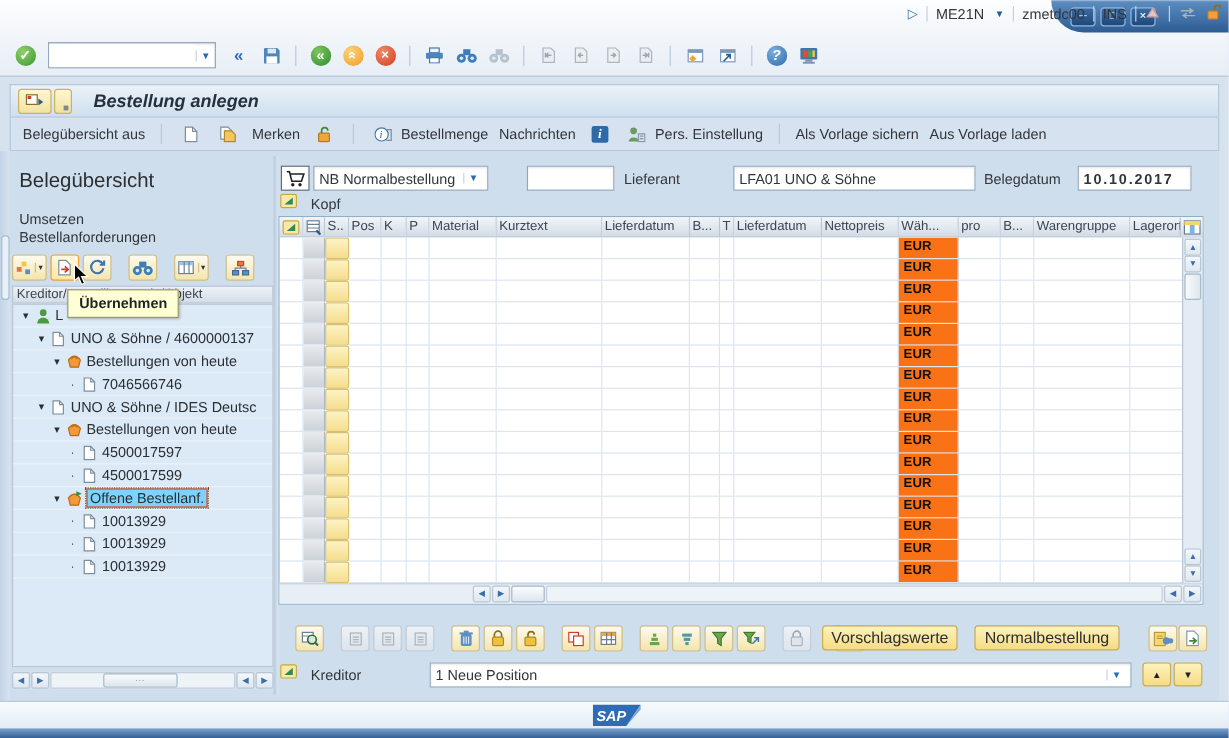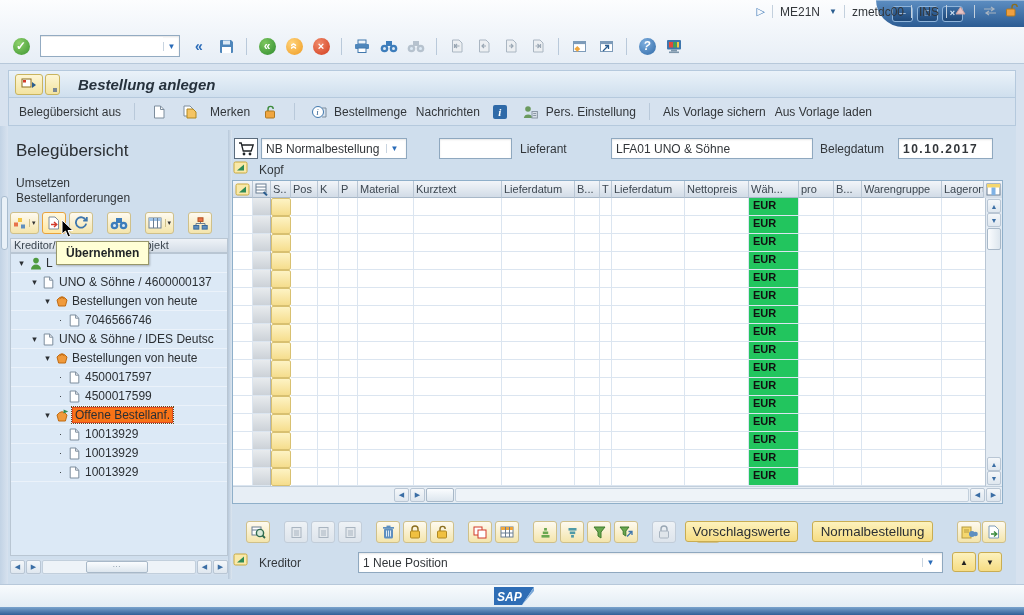--- a/index.html
+++ b/index.html
@@ -66,21 +66,21 @@
   .gap8{width:8px;}.gap14{width:14px;}
   #sb-treehead{position:absolute;left:10px;top:238px;width:218px;height:15px;box-sizing:border-box;
     background:linear-gradient(#eef2f7,#d4dde7);border:1px solid #b9c6d3;font-size:11px;color:#3c4650;
     padding:0 3px;overflow:hidden;white-space:nowrap;line-height:13px;}
   #sb-tree{position:absolute;left:10px;top:253px;width:218px;height:303px;background:#dce9f6;border:1px solid #b9c6d3;
     box-sizing:border-box;overflow:hidden;}
   .trow{height:18px;display:flex;align-items:center;border-bottom:1px solid #ebf2fa;white-space:nowrap;overflow:hidden;}
   .texp{width:13px;font-size:9px;color:#2b2f33;text-align:center;flex:0 0 auto;}
   .tico{width:15px;display:inline-flex;justify-content:center;flex:0 0 auto;margin-right:3px;}
   .tlabel{color:#2b2f33;}
-  .tlabel.sel{background:#f97316;border:1px solid #e04a22;outline:1px dotted #6b4a10;padding:0 2px;}
+  .tlabel.sel{background:#7dd3fc;border:1px solid #e04a22;outline:1px dotted #6b4a10;padding:0 2px;}
   #sb-hscroll{position:absolute;left:10px;top:559px;width:218px;height:16px;display:flex;align-items:center;gap:1px;background:#d3e0ee;}
   .sarr{width:15px;height:14px;display:inline-flex;align-items:center;justify-content:center;font-size:7px;color:#3b6ea5;
     background:linear-gradient(#f4f7fa,#dfe7ef);border:1px solid #b9c6d4;border-radius:2px;box-sizing:border-box;flex:0 0 auto;}
   .strack{flex:1;height:12px;background:#eef3f8;border:1px solid #c2cfdc;border-radius:2px;position:relative;}
   .sthumb{position:absolute;left:28%;top:0;width:60px;height:10px;background:linear-gradient(#fafcfe,#dde6ee);
     border:1px solid #a8b8c8;border-radius:2px;color:#8a99a8;font-size:8px;text-align:center;line-height:9px;}
   
   #tooltip{position:absolute;left:56px;top:241px;z-index:30;background:#ffffd6;border:1px solid #97976b;
     padding:4px 9px;font-weight:bold;color:#1f2326;box-shadow:1px 1px 2px rgba(0,0,0,.25);}
   #cursor{position:absolute;left:61px;top:219px;z-index:31;}
@@ -97,21 +97,21 @@
   #grid{position:absolute;left:232px;top:180px;width:771px;background:#fff;border:1px solid #8fafc9;box-sizing:border-box;}
   #ghead{display:flex;height:17px;overflow:hidden;position:relative;}
   .ghc{background:linear-gradient(#f2f5f9,#d2dce7);border-right:1px solid #b9c6d4;border-bottom:1px solid #a8b8c8;
     font-size:11px;color:#3c4650;display:flex;align-items:center;padding:0 2px;overflow:hidden;white-space:nowrap;box-sizing:border-box;flex:0 0 auto;height:17px;}
   #gbodywrap{display:flex;}
   #gbody{width:752px;overflow:hidden;}
   .grow{display:flex;height:18px;}
   .gcell{border-right:1px solid #dbe5f0;border-bottom:1px solid #dbe5f0;box-sizing:border-box;flex:0 0 auto;height:18px;}
   .gcell.selc{background:linear-gradient(#e8ebee,#ccd2d8);border-right:1px solid #aeb8c2;}
   .gcell.stat{background:linear-gradient(#fdf3c4,#f5dd8d);border:1px solid #d8c070;border-radius:2px;}
-  .gcell.cur{background:#22c55e;font-weight:bold;font-size:11px;padding:1px 0 0 4px;color:#111;}
+  .gcell.cur{background:#f97316;font-weight:bold;font-size:11px;padding:1px 0 0 4px;color:#111;}
   #gvscroll{width:17px;background:#e3ebf3;border-left:1px solid #b9c6d4;display:flex;flex-direction:column;align-items:stretch;padding:1px;box-sizing:border-box;}
   #gvscroll .sarr{width:auto;}
   .vthumb{height:20px;background:linear-gradient(90deg,#fafcfe,#dde6ee);border:1px solid #a8b8c8;border-radius:2px;margin-top:1px;}
   .vspace{flex:1;}
   #ghscroll{display:flex;align-items:center;height:16px;background:#e7eef5;border-top:1px solid #c2cfdc;gap:1px;padding-right:1px;}
   .hspacer{width:160px;flex:0 0 auto;}
   .hthumb{width:26px;height:12px;background:linear-gradient(#fafcfe,#dde6ee);border:1px solid #a8b8c8;border-radius:2px;flex:0 0 auto;}
   #colcfg{position:absolute;right:0;top:0;width:18px;height:17px;display:flex;align-items:center;justify-content:center;
     background:linear-gradient(#f2f5f9,#d2dce7);border-left:1px solid #b9c6d4;}
   

